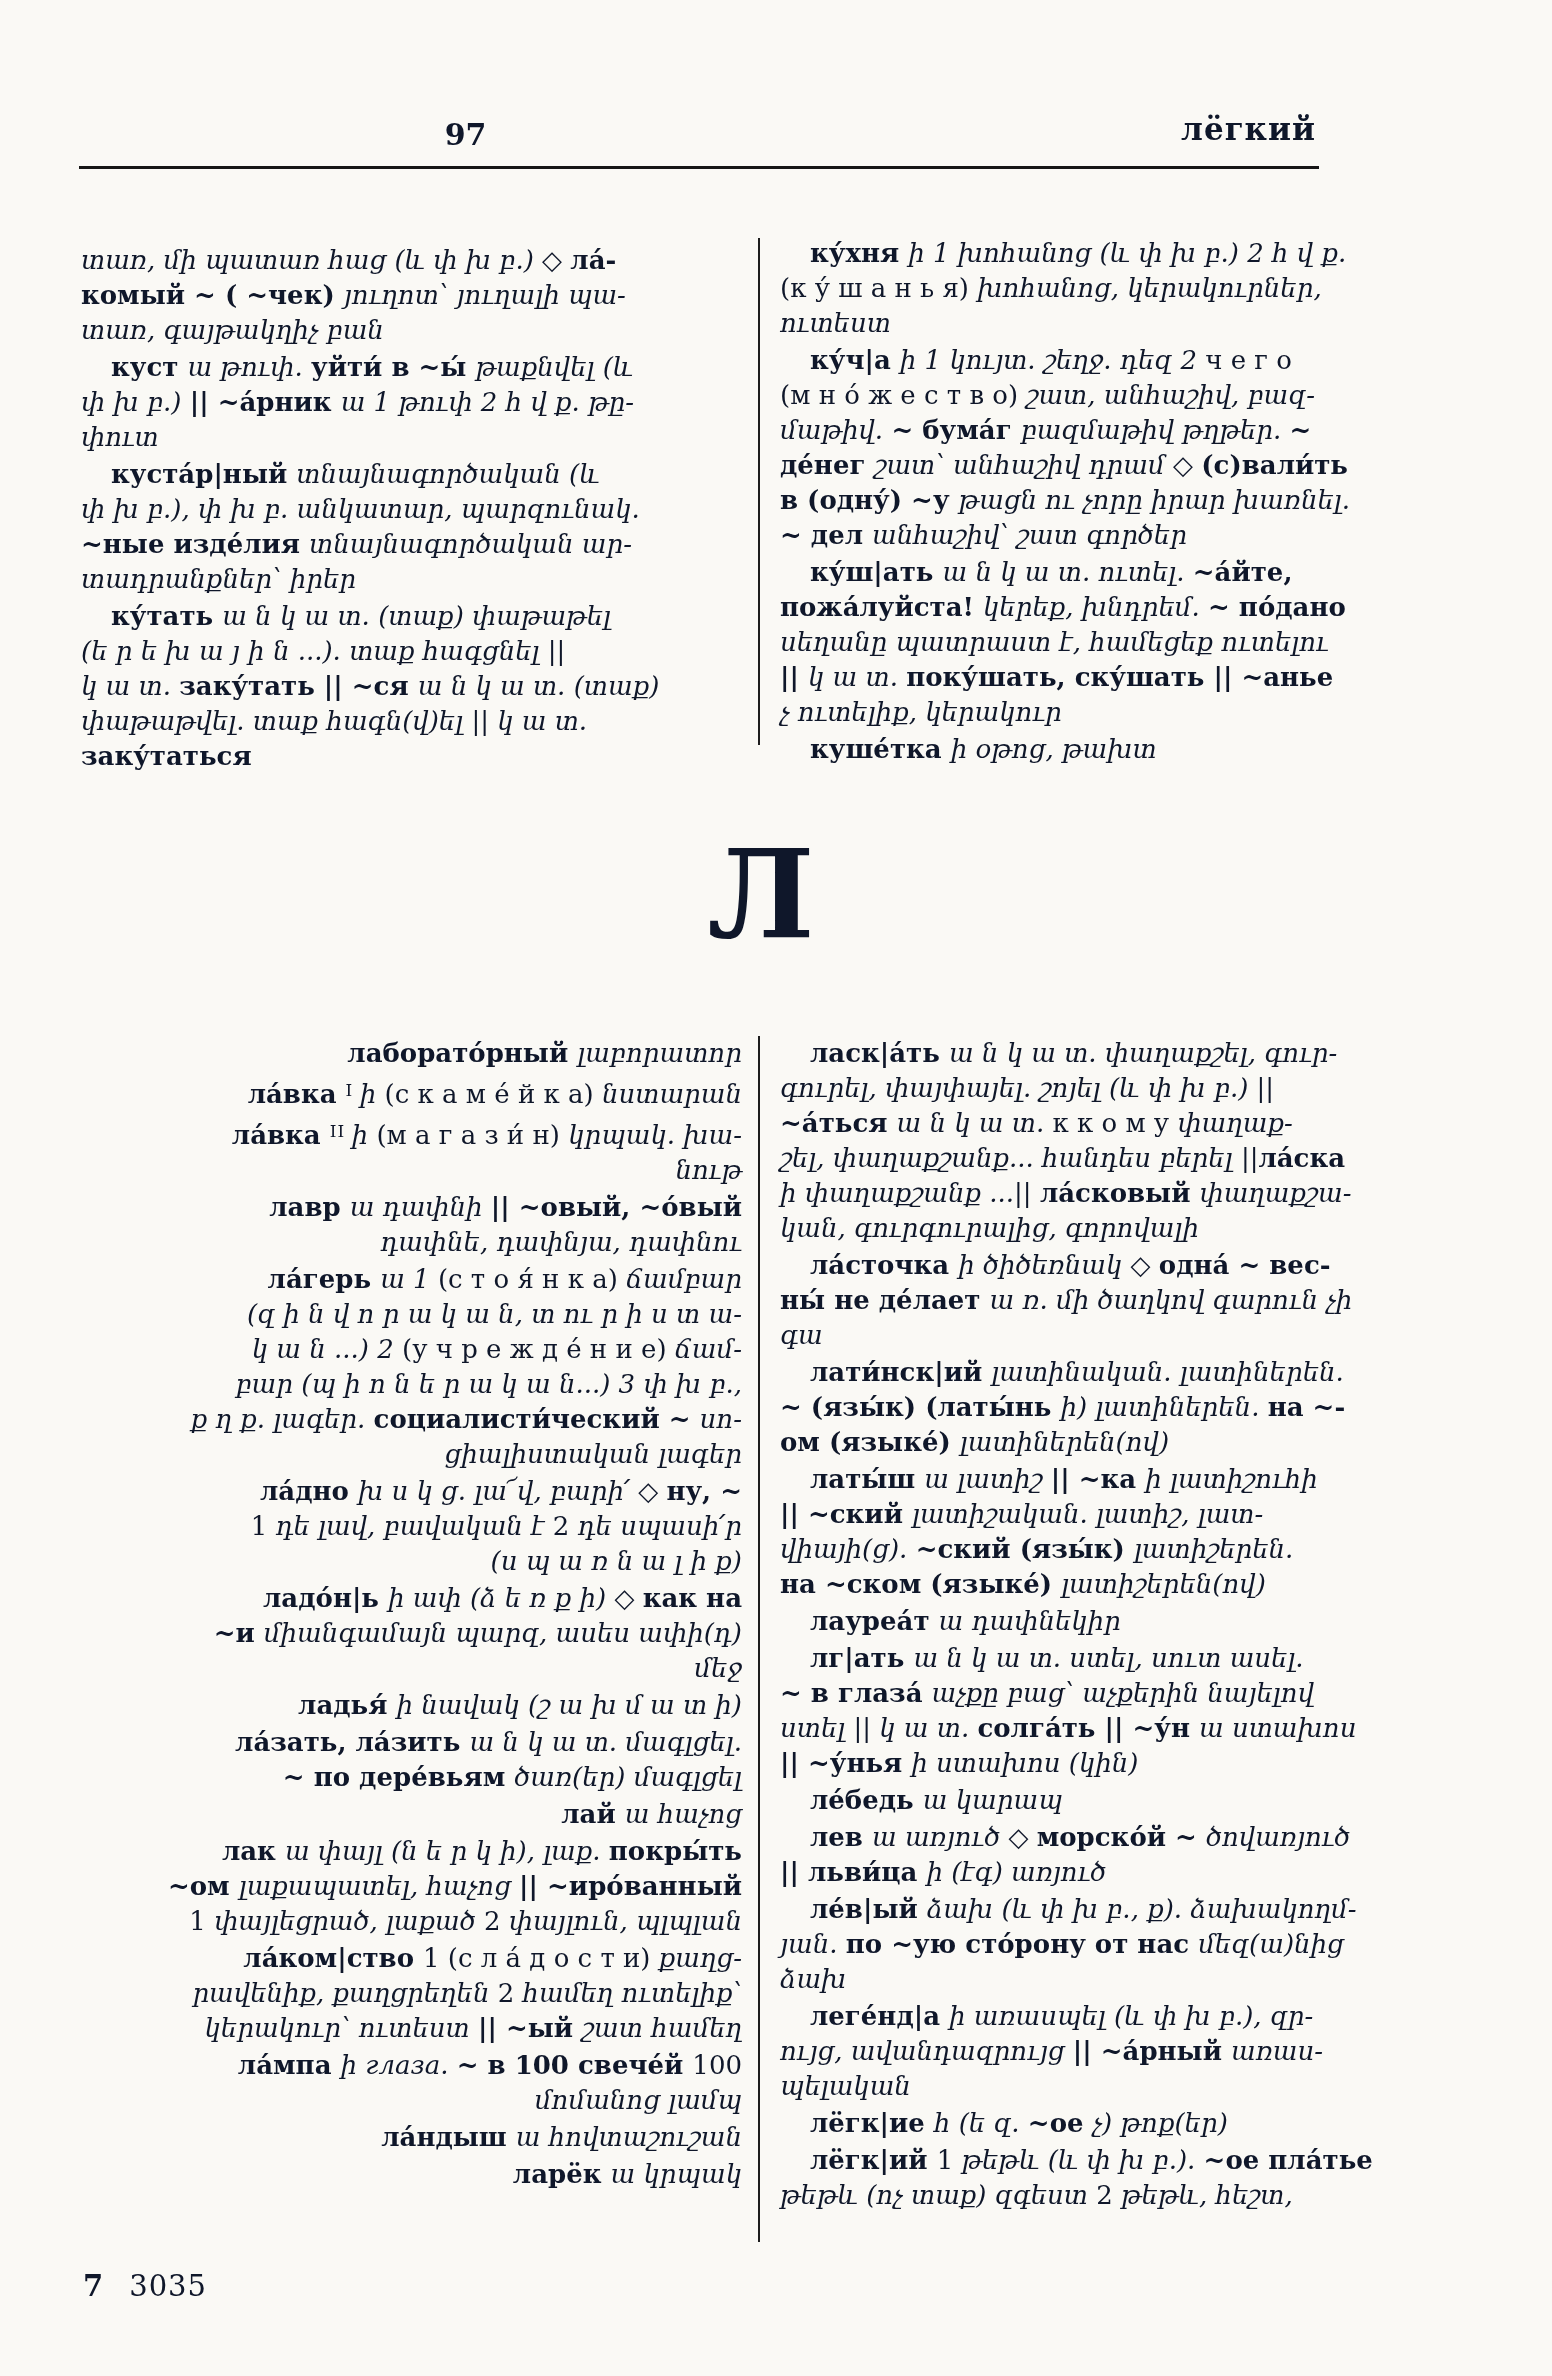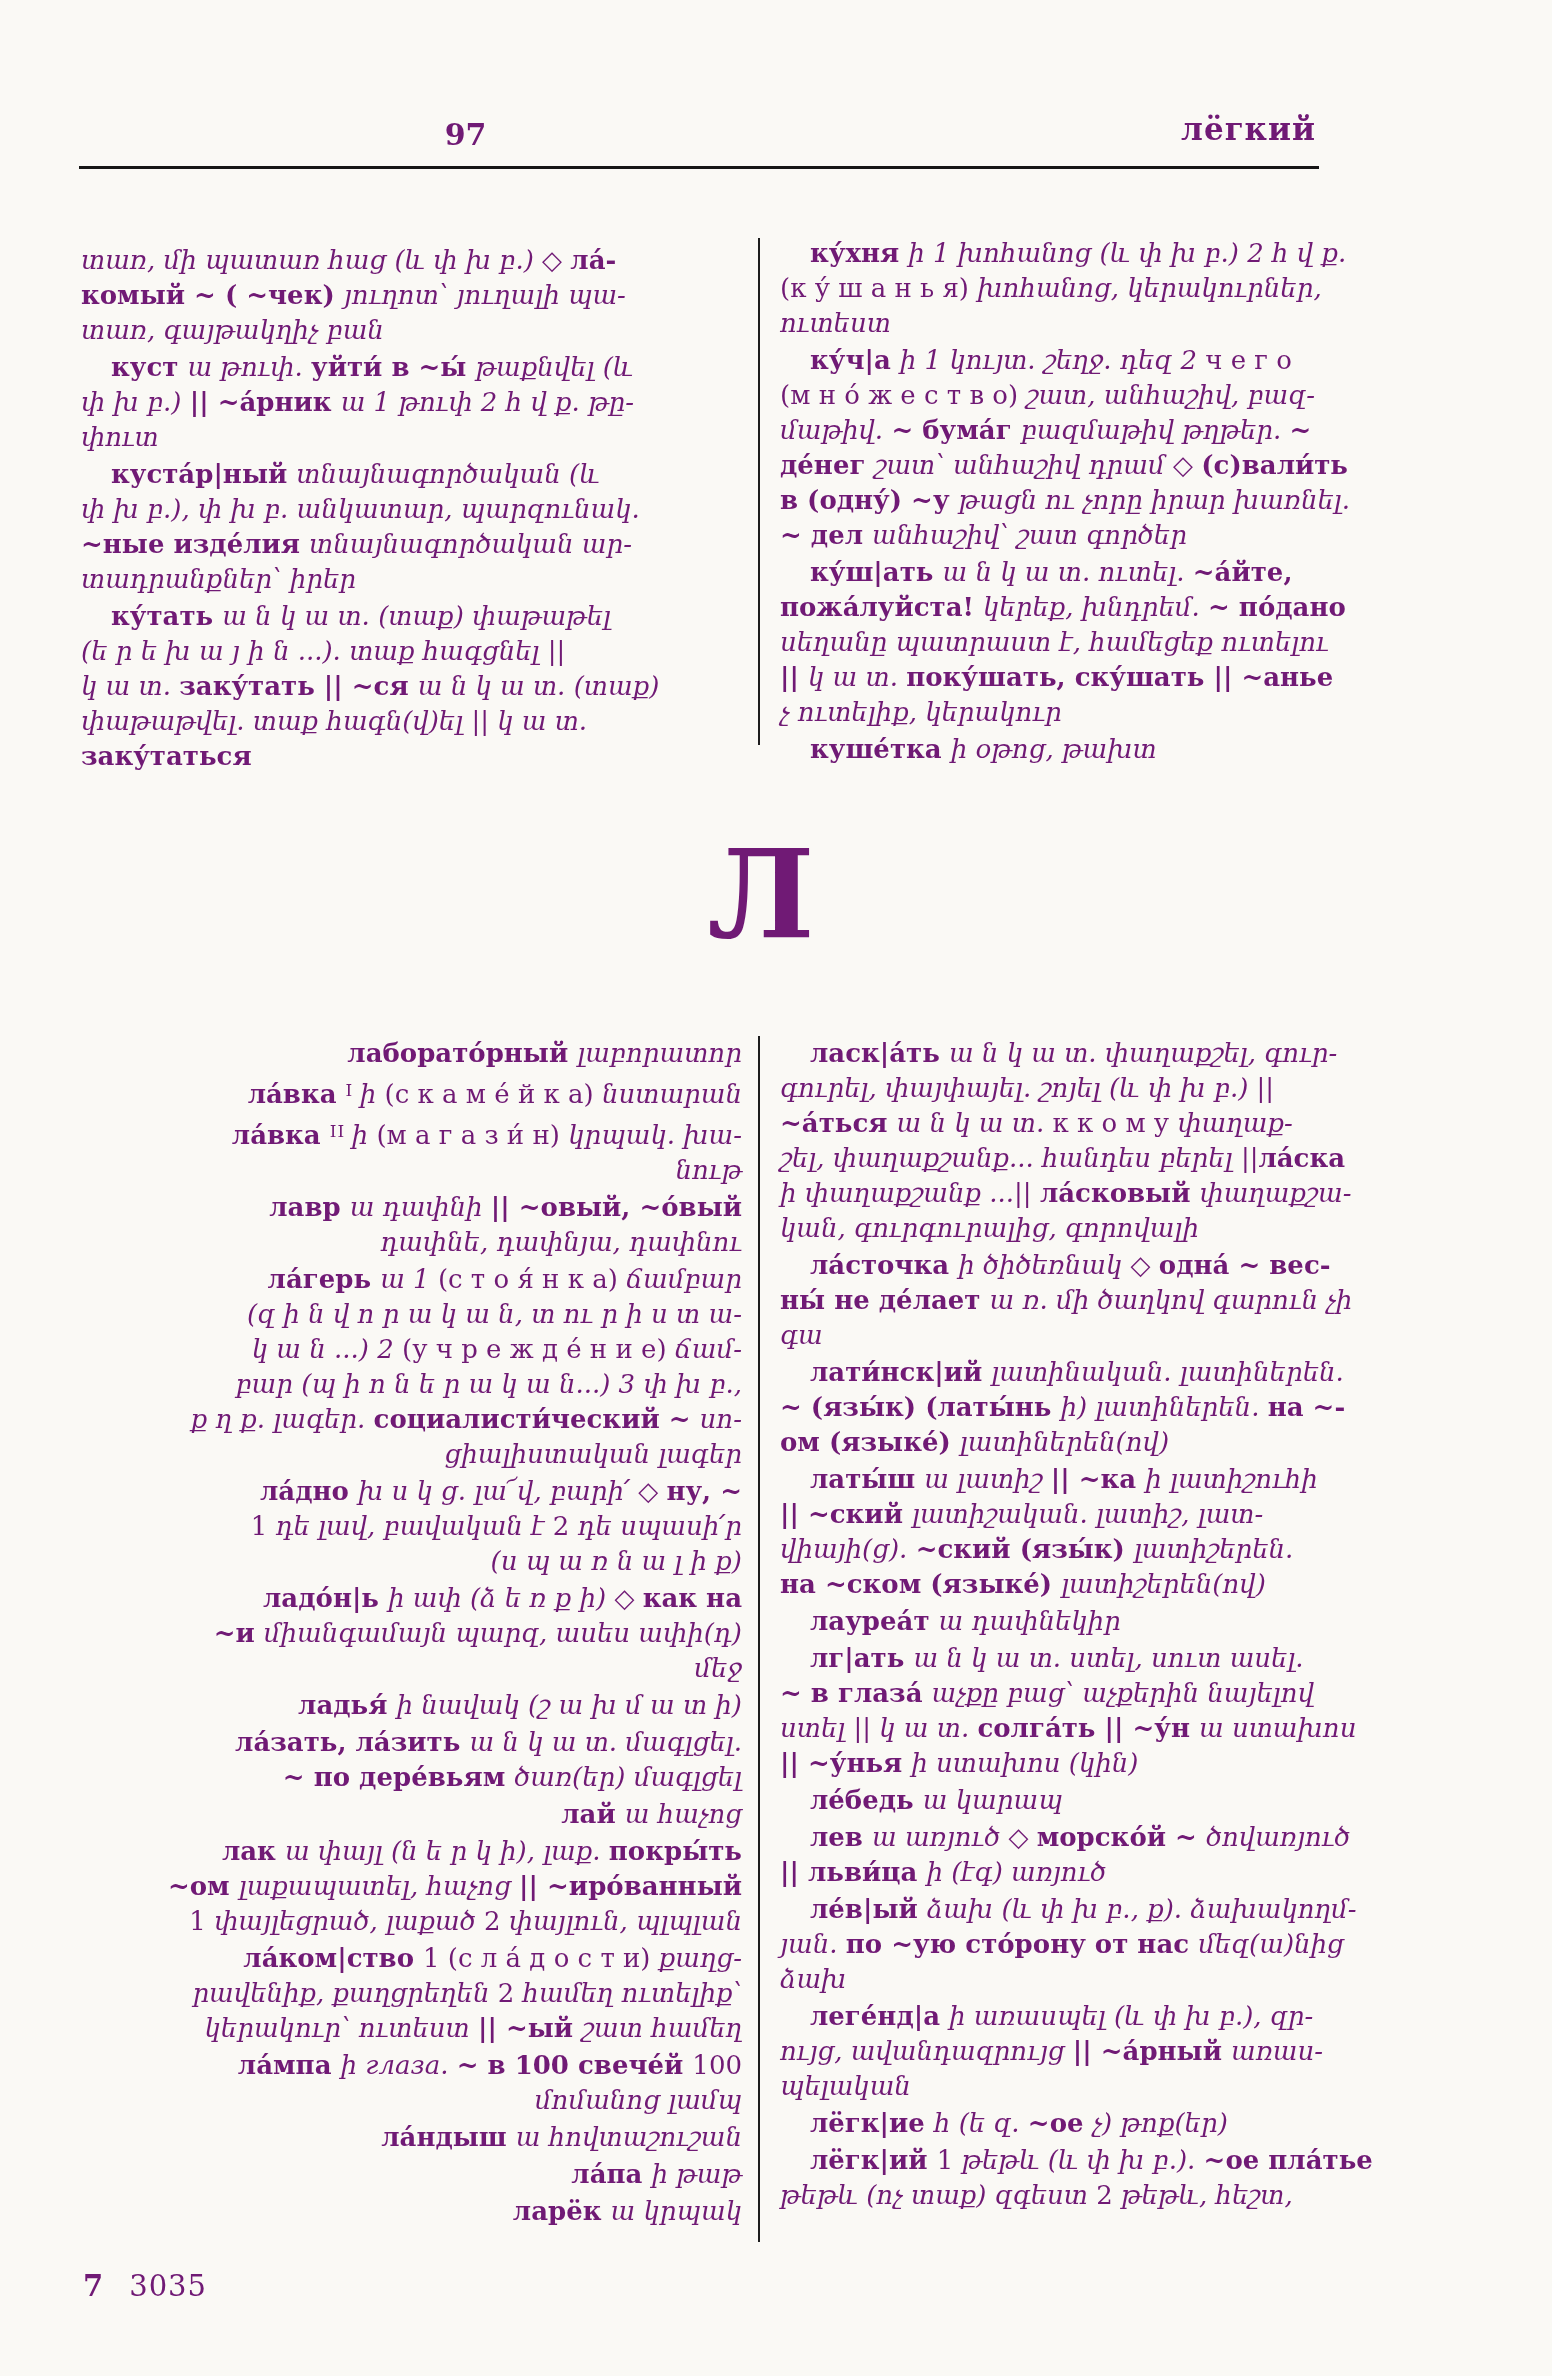--- a/index.html
+++ b/index.html
@@ -1,20 +1,20 @@
 <!DOCTYPE html>
 <html><head>
 <meta charset="utf-8">
 <style>
   html,body{margin:0;padding:0;background:#e8e6e0;}
   .page{
     position:relative;
     width:1552px;height:2376px;
     background:#faf9f5;
-    color:#701a75;
+    color:#0f172a;
     font-family:"DejaVu Serif","DejaVu Sans",serif;
     overflow:hidden;
   }
   .pagenum{
     position:absolute;top:117px;left:396px;width:139px;
     text-align:center;font-size:30px;font-weight:700;
   }
   .running-headword{
     position:absolute;top:111px;right:236px;
     font-size:31px;font-weight:700;letter-spacing:1px;
@@ -88,21 +88,20 @@
       <p class="entry ind"><span class="r">ла́герь </span><span class="a">ա 1 </span><span class="p">(с т о я́ н к а) </span><span class="a">ճամբար</span><br><span class="a">(զ ի ն վ ո ր ա կ ա ն, տ ու ր ի ս տ ա-</span><br><span class="a">կ ա ն ...) 2 </span><span class="p">(у ч р е ж д е́ н и е) </span><span class="a">ճամ-</span><br><span class="a">բար (պ ի ո ն ե ր ա կ ա ն...) 3 փ խ բ.,</span><br><span class="a">ք ղ ք. լագեր. </span><span class="r">социалисти́ческий ~ </span><span class="a">սո-</span><br><span class="a">ցիալիստական լագեր</span></p>
       <p class="entry ind"><span class="r">ла́дно </span><span class="a">խ ս կ ց. լա՜վ, բարի՛ </span><span class="p">◇ </span><span class="r">ну, ~</span><br><span class="p">1 </span><span class="a">դե լավ, բավական է </span><span class="p">2 </span><span class="a">դե սպասի՛ր</span><br><span class="a">(ս պ ա ռ ն ա լ ի ք)</span></p>
       <p class="entry ind"><span class="r">ладо́н|ь </span><span class="a">ի ափ (ձ ե ռ ք ի) </span><span class="p">◇ </span><span class="r">как на</span><br><span class="r">~и </span><span class="a">միանգամայն պարզ, ասես ափի(դ)</span><br><span class="a">մեջ</span></p>
       <p class="entry ind"><span class="r">ладья́ </span><span class="a">ի նավակ (շ ա խ մ ա տ ի)</span></p>
       <p class="entry ind"><span class="r">ла́зать, ла́зить </span><span class="a">ա ն կ ա տ. մագլցել.</span><br><span class="r">~ по дере́вьям </span><span class="a">ծառ(եր) մագլցել</span></p>
       <p class="entry ind"><span class="r">лай </span><span class="a">ա հաչոց</span></p>
       <p class="entry ind"><span class="r">лак </span><span class="a">ա փայլ (ն ե ր կ ի), լաք. </span><span class="r">покры́ть</span><br><span class="r">~ом </span><span class="a">լաքապատել, հաչոց </span><span class="r">|| ~иро́ванный</span><br><span class="p">1 </span><span class="a">փայլեցրած, լաքած </span><span class="p">2 </span><span class="a">փայլուն, պլպլան</span></p>
       <p class="entry ind"><span class="r">ла́ком|ство </span><span class="p">1 (с л а́ д о с т и) </span><span class="a">քաղց-</span><br><span class="a">րավենիք, քաղցրեղեն </span><span class="p">2 </span><span class="a">համեղ ուտելիք՝</span><br><span class="a">կերակուր՝ ուտեստ </span><span class="r">|| ~ый </span><span class="a">շատ համեղ</span></p>
       <p class="entry ind"><span class="r">ла́мпа </span><span class="a">ի глаза. </span><span class="r">~ в 100 свече́й </span><span class="p">100</span><br><span class="a">մոմանոց լամպ</span></p>
       <p class="entry ind"><span class="r">ла́ндыш </span><span class="a">ա հովտաշուշան</span></p>
-      <p class="entry ind"><span class="r">ла́па </span><span class="a">ի թաթ</span></p>
       <p class="entry ind"><span class="r">ларёк </span><span class="a">ա կրպակ</span></p>
     </div>
   <div class="col col-bottom-right">
       <p class="entry ind"><span class="r">ласк|а́ть </span><span class="a">ա ն կ ա տ. փաղաքշել, գուր-</span><br><span class="a">գուրել, փայփայել. շոյել (և փ խ բ.) ||</span><br><span class="r">~а́ться </span><span class="a">ա ն կ ա տ. </span><span class="p">к к о м у </span><span class="a">փաղաք-</span><br><span class="a">շել, փաղաքշանք... հանդես բերել ||</span><span class="r">ла́ска</span><br><span class="a">ի փաղաքշանք ...|| </span><span class="r">ла́сковый </span><span class="a">փաղաքշա-</span><br><span class="a">կան, գուրգուրալից, գորովալի</span></p>
       <p class="entry ind"><span class="r">ла́сточка </span><span class="a">ի ծիծեռնակ </span><span class="p">◇ </span><span class="r">одна́ ~ вес-</span><br><span class="r">ны́ не де́лает </span><span class="a">ա ռ. մի ծաղկով գարուն չի</span><br><span class="a">գա</span></p>
       <p class="entry ind"><span class="r">лати́нск|ий </span><span class="a">լատինական. լատիներեն.</span><br><span class="r">~ (язы́к) (латы́нь </span><span class="a">ի) լատիներեն. </span><span class="r">на ~-</span><br><span class="r">ом (языке́) </span><span class="a">լատիներեն(ով)</span></p>
       <p class="entry ind"><span class="r">латы́ш </span><span class="a">ա լատիշ </span><span class="r">|| ~ка </span><span class="a">ի լատիշուհի</span><br><span class="r">|| ~ский </span><span class="a">լատիշական. լատիշ, լատ-</span><br><span class="a">վիայի(ց). </span><span class="r">~ский (язы́к) </span><span class="a">լատիշերեն.</span><br><span class="r">на ~ском (языке́) </span><span class="a">լատիշերեն(ով)</span></p>
       <p class="entry ind"><span class="r">лауреа́т </span><span class="a">ա դափնեկիր</span></p>
       <p class="entry ind"><span class="r">лг|ать </span><span class="a">ա ն կ ա տ. ստել, սուտ ասել.</span><br><span class="r">~ в глаза́ </span><span class="a">աչքը բաց՝ աչքերին նայելով</span><br><span class="a">ստել || կ ա տ. </span><span class="r">солга́ть || ~у́н </span><span class="a">ա ստախոս</span><br><span class="r">|| ~у́нья </span><span class="a">ի ստախոս (կին)</span></p>
       <p class="entry ind"><span class="r">ле́бедь </span><span class="a">ա կարապ</span></p>

